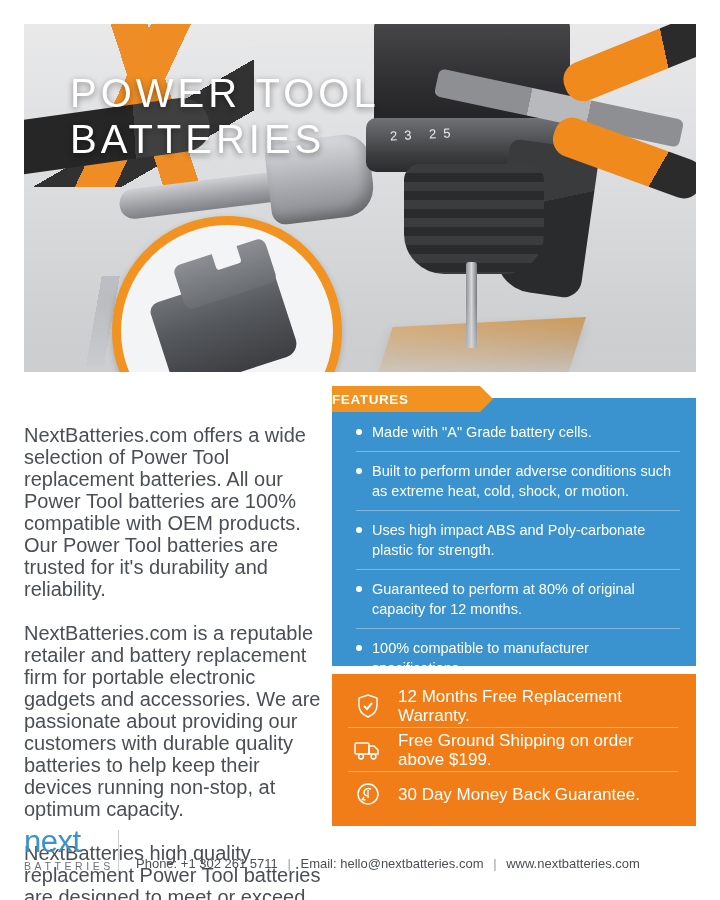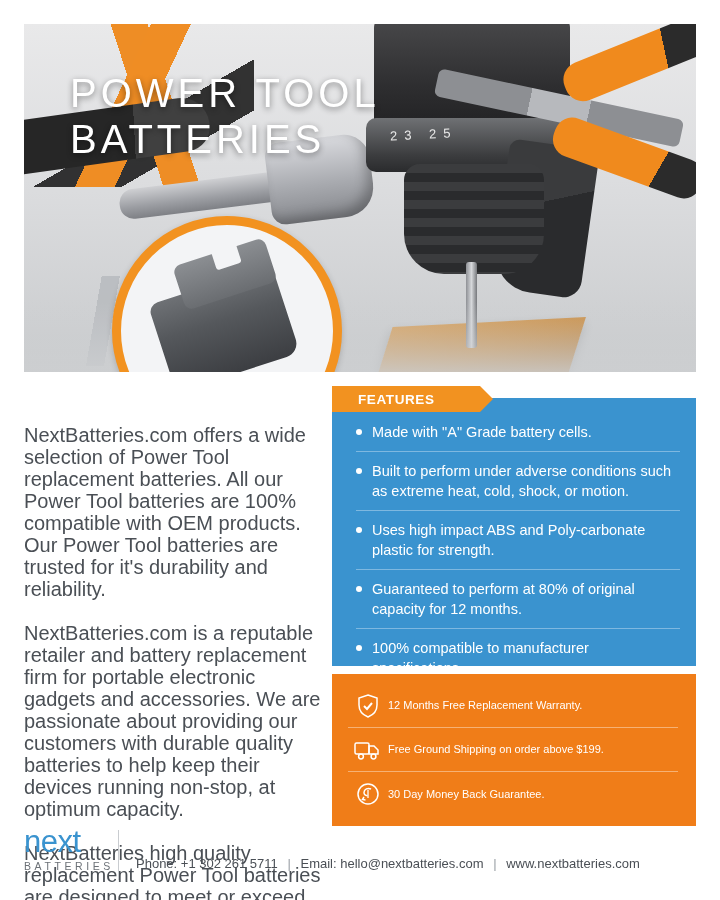--- a/index.html
+++ b/index.html
@@ -194,21 +194,21 @@
     background: #3a93cf;
   }
   .features-tab {
     position: absolute; left: 0; top: -12px; width: 148px; height: 26px;
     background: #f29220;
     color: #ffffff;
     font-size: 13.5px;
     font-weight: bold;
     letter-spacing: .6px;
     display: flex; align-items: center;
-    padding-left: 26px;
+    padding-left: 0;
   }
   .features-tab:after {
     content:""; position:absolute; right:-13px; top:0;
     border-top: 13px solid transparent;
     border-bottom: 13px solid transparent;
     border-left: 13px solid #f29220;
   }
   .features ul {
     list-style: none;
     margin: 0; padding: 24px 16px 0 24px;
@@ -243,22 +243,23 @@
     border-bottom: 1px solid rgba(255,255,255,.4);
   }
   .offer-row:last-child { border-bottom: none; }
   .offer-ico {
     width: 40px; flex: 0 0 40px;
     display: flex; align-items: center; justify-content: center;
     color: #ffffff;
   }
   .offer-text {
     color: #ffffff;
-    font-size: 11px;
+    font-size: 17px;
     line-height: 19px;
+    margin-left: 10px;
   }
 
   
   .footer {
     position: absolute; left: 0; right: 0; bottom: 0; height: 74px;
   }
   .logo {
     position: absolute; left: 24px; top: 0px;
   }
   .logo-next {

